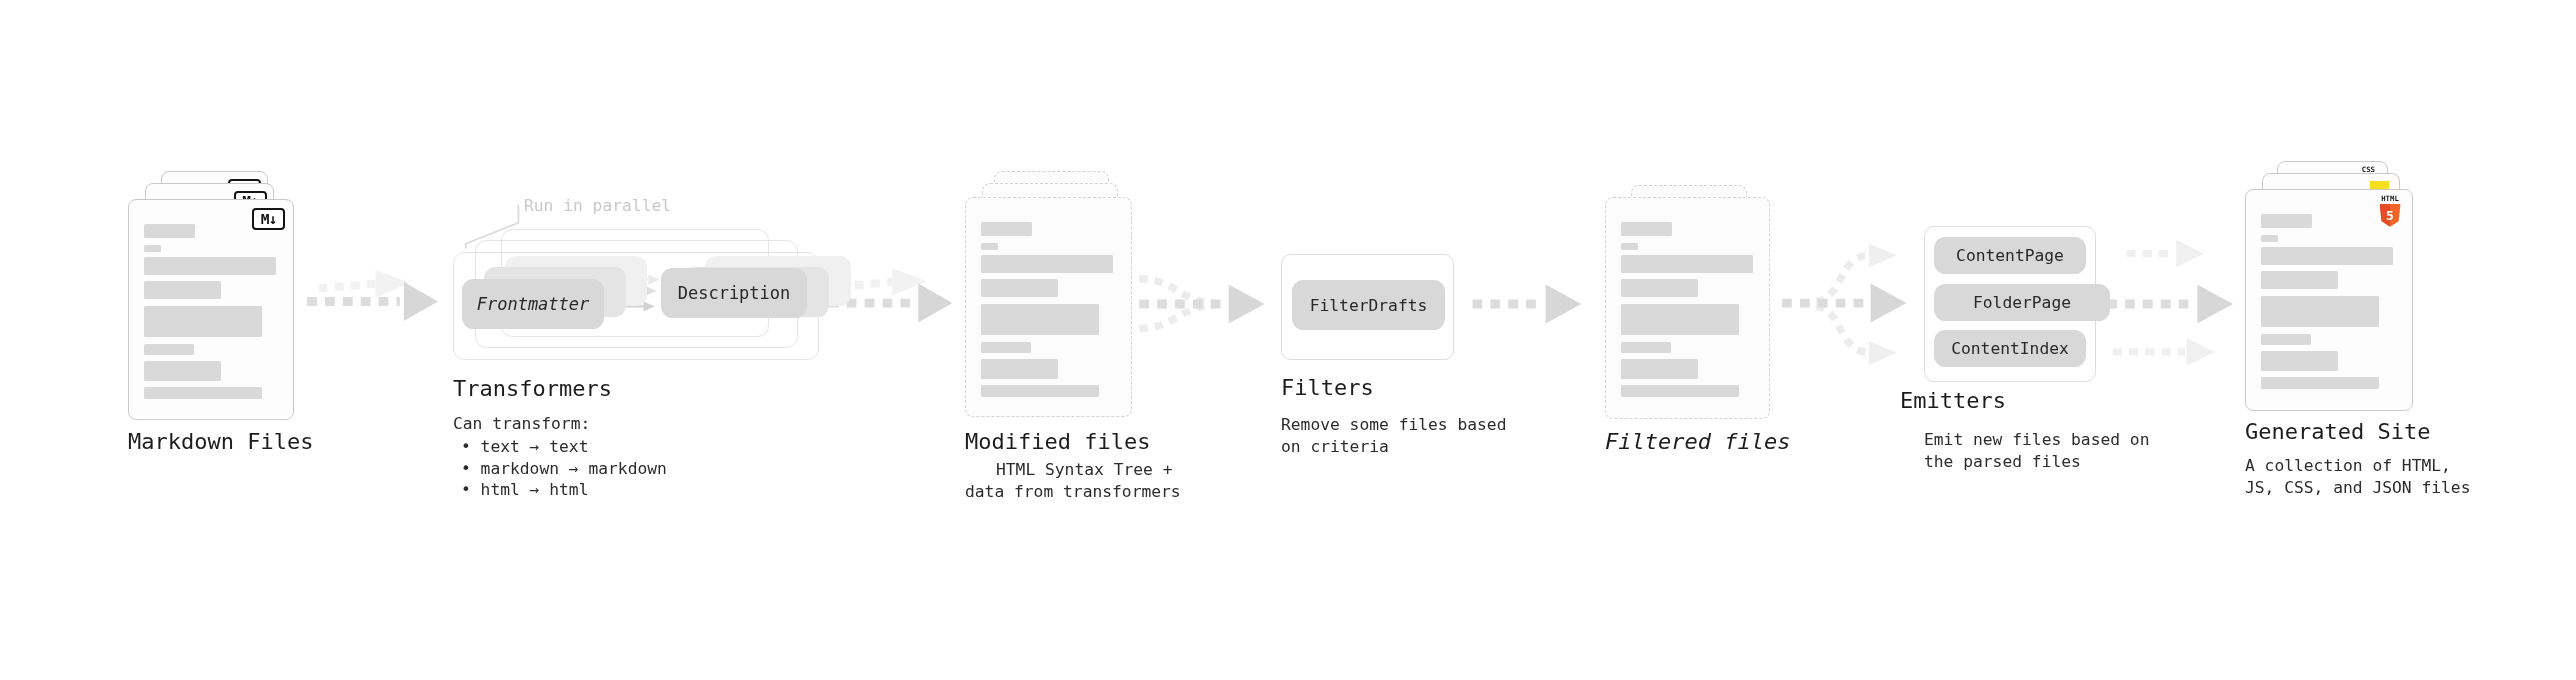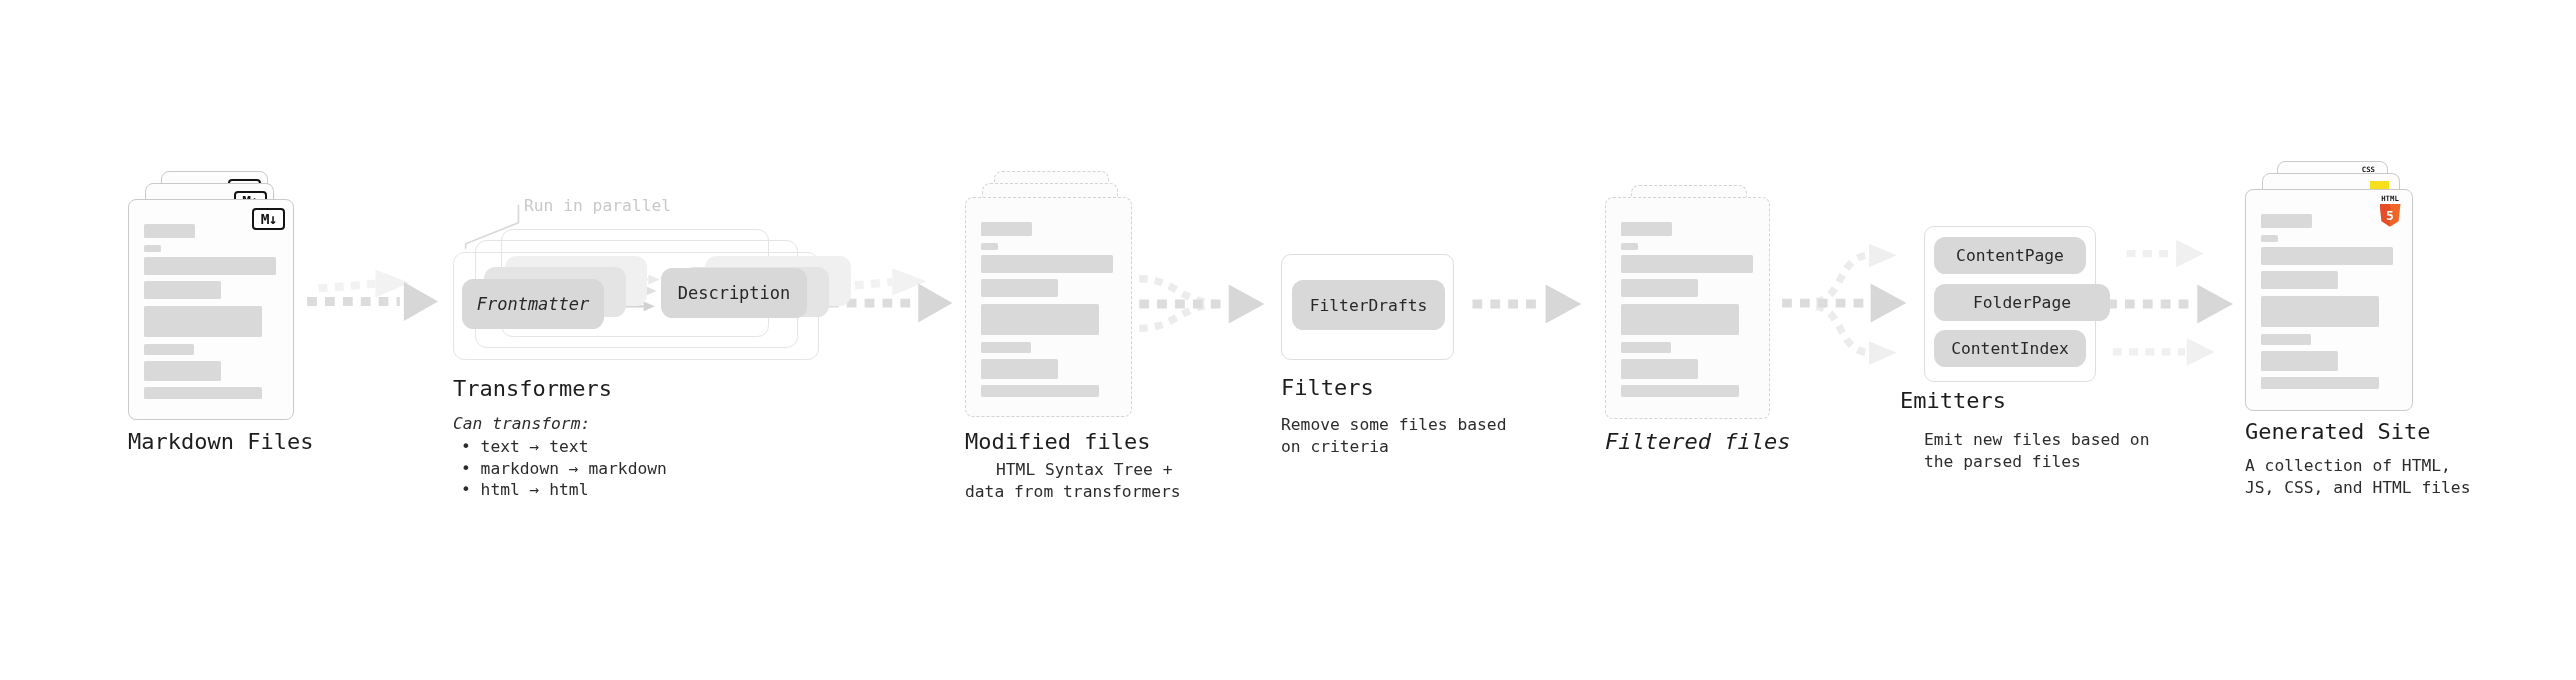--- a/index.html
+++ b/index.html
@@ -137,21 +137,21 @@
     <div class="gbox ghost2" style="left:505px;top:256px;width:142px;height:50px;"></div>
     <div class="gbox ghost1" style="left:484px;top:267px;width:142px;height:50px;"></div>
     <div class="gbox ghost2" style="left:705px;top:256px;width:146px;height:50px;"></div>
     <div class="gbox ghost1" style="left:683px;top:267px;width:146px;height:50px;"></div>
     <div class="gbox" style="left:462px;top:279px;width:142px;height:50px;font-style:italic;">Frontmatter</div>
     <div class="gbox" style="left:661px;top:268px;width:146px;height:50px;">Description</div>
 
     <div class="annotation" style="left:524px;top:196px;">Run in parallel</div>
 
     <div class="stage-label" style="left:453px;top:376px;">Transformers</div>
-    <div class="caption" style="left:453px;top:413px;font-style:italic;">Can transform:</div>
+    <div class="caption" style="left:453px;top:413px;">Can transform:</div>
     <div class="caption" style="left:461px;top:436px;">• text → text</div>
     <div class="caption" style="left:461px;top:458px;">• markdown → markdown</div>
     <div class="caption" style="left:461px;top:479px;">• html → html</div>
   </div>
 
   <div>
     <div class="page dashed" style="left:994px;top:171px;width:115px;height:106px;"></div>
     <div class="page dashed" style="left:982px;top:183px;width:136px;height:106px;"></div>
     <div class="page dashed skel" style="left:965px;top:197px;width:167px;height:220px;">
         <div class="bar" style="top: 24.4px; width: 51px; height: 14px;"></div>
@@ -220,17 +220,17 @@
         <div class="bar" style="top: 45px; width: 17px; height: 6.5px;"></div>
         <div class="bar" style="top: 57px; width: 132px; height: 18px;"></div>
         <div class="bar" style="top: 81px; width: 77px; height: 18px;"></div>
         <div class="bar" style="top: 106px; width: 118px; height: 31px;"></div>
         <div class="bar" style="top: 144px; width: 50px; height: 10.6px;"></div>
         <div class="bar" style="top: 161px; width: 77px; height: 19.5px;"></div>
         <div class="bar" style="top: 187px; width: 118px; height: 12.2px;"></div>
       </div>
     <div class="stage-label" style="left:2245px;top:419px;">Generated Site</div>
     <div class="caption" style="left:2245px;top:455px;">A collection of HTML,</div>
-    <div class="caption" style="left:2245px;top:477px;">JS, CSS, and HTML files</div>
+    <div class="caption" style="left:2245px;top:477px;">JS, CSS, and JSON files</div>
   </div>
 
 </div>
 
 
 </body></html>

